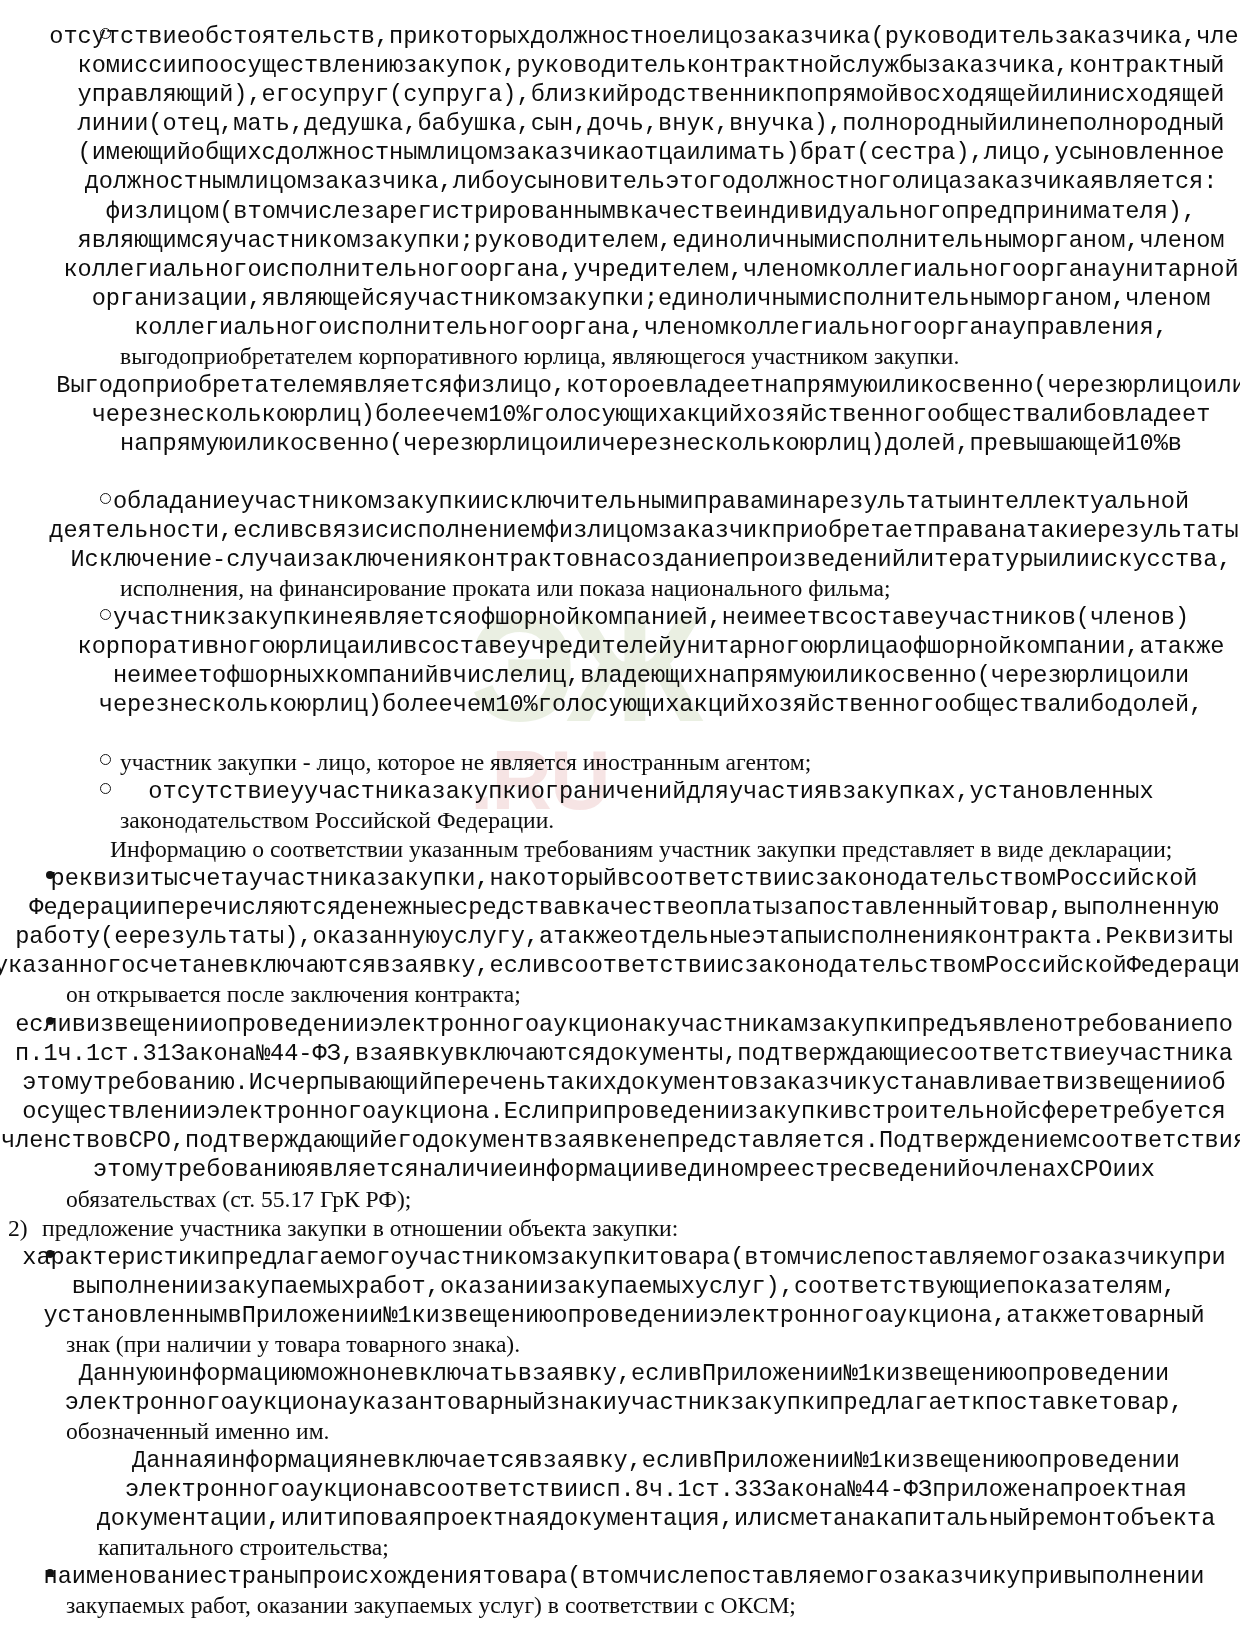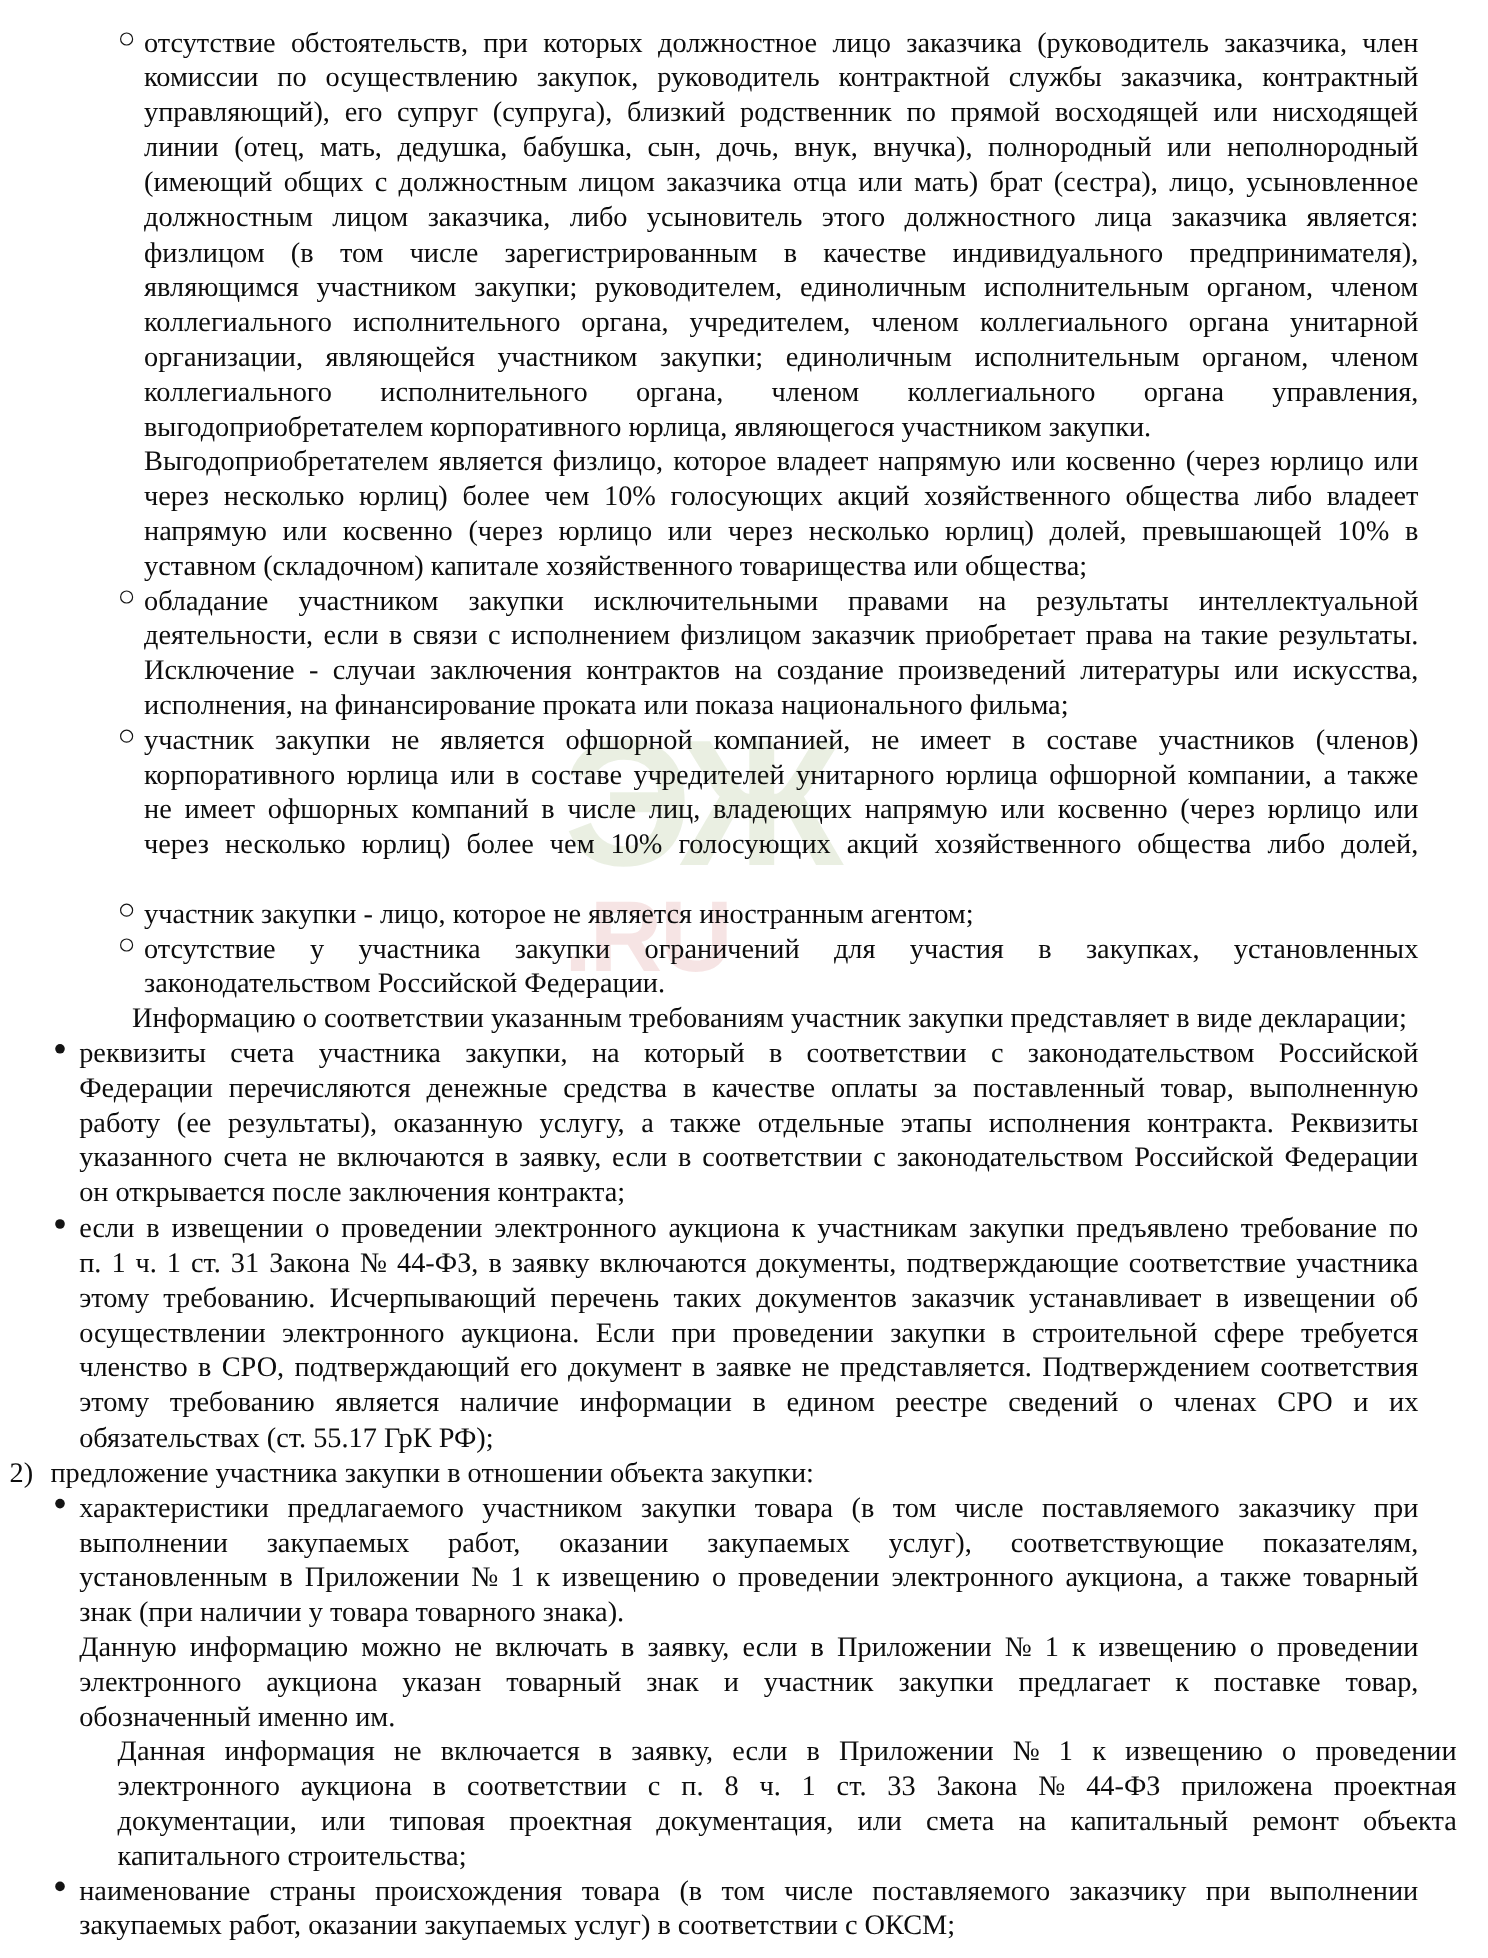--- a/index.html
+++ b/index.html
@@ -65,22 +65,23 @@
     hyphens: none;
     -webkit-hyphens: none;
   }
   .blk > .ln {
     display: block;
     white-space: nowrap;
   }
   
   .blk > .ln.j {
     display: flex;
-    justify-content: space-between;
+    justify-content: center;
     white-space: nowrap;
+    font-family: Liberation Mono, monospace;
   }
   .blk > .ln.j > span { display: inline-block; }
 
   
   .bullet {
     position: absolute;
     font-size: 23.6px;
     line-height: 29.1px;
     z-index: 3;
   }
@@ -289,21 +290,20 @@
           <span>юрлицо</span>
           <span>или</span>
           <span>через</span>
           <span>несколько</span>
           <span>юрлиц)</span>
           <span>долей,</span>
           <span>превышающей</span>
           <span>10%</span>
           <span>в</span>
         </span>
-        <span class="ln">уставном (складочном) капитале хозяйственного товарищества или общества;</span>
       </div>
 
     <span class="bullet hollow" style="left:100px; top:487px;"></span>
     <div class="blk" style="left:120px; top:487px; width:1062px;">
         <span class="ln j">
           <span>обладание</span>
           <span>участником</span>
           <span>закупки</span>
           <span>исключительными</span>
           <span>правами</span>

